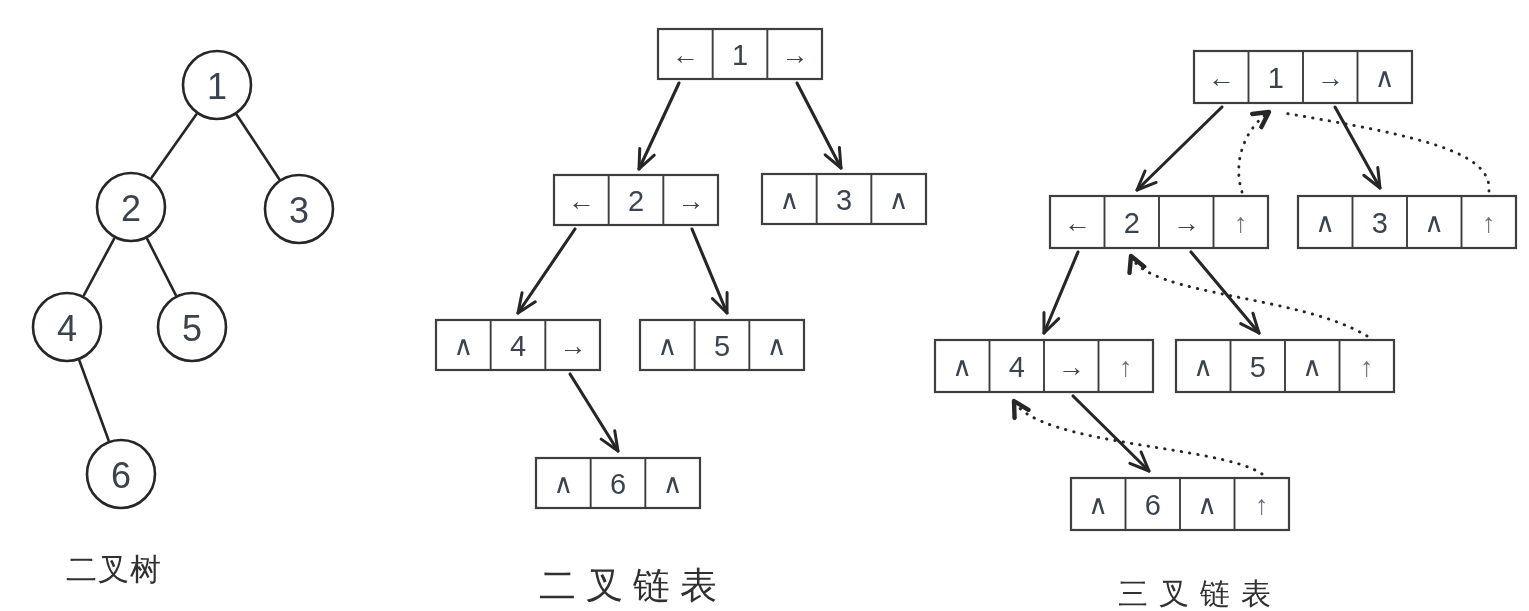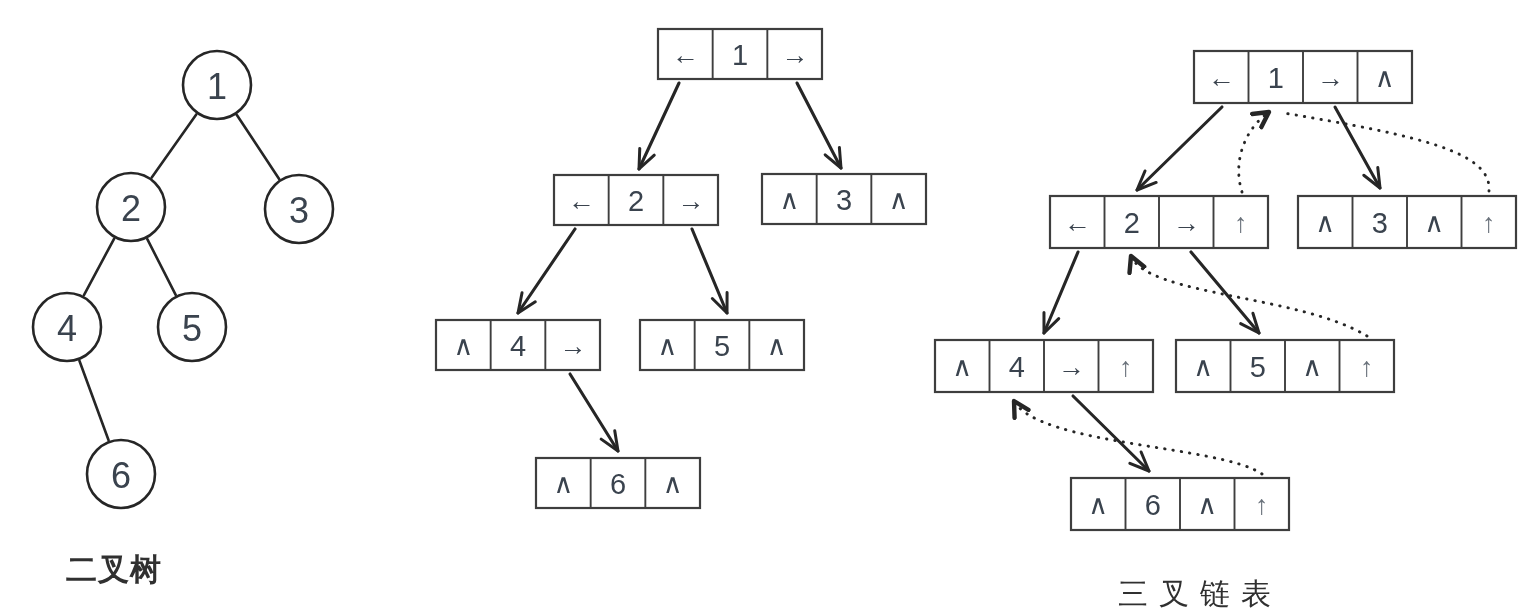--- a/index.html
+++ b/index.html
@@ -1,20 +1,20 @@
 <!DOCTYPE html>
 <html><head>
 <meta charset="utf-8">
 <style>
   html,body{margin:0;padding:0;background:#ffffff;}
   body{font-family:"Liberation Sans","DejaVu Sans",sans-serif;}
   #canvas{position:relative;width:1529px;height:611px;background:#ffffff;overflow:hidden;}
   #diagram-svg{position:absolute;left:0;top:0;}
   .caption{position:absolute;transform:translateX(-50%);color:#303030;white-space:nowrap;}
-  #cap-tree{left:114px;top:549px;font-size:31px;letter-spacing:1px;font-weight:bold;}
+  #cap-tree{left:114px;top:549px;font-size:31px;letter-spacing:1px;}
   #cap-binary{left:633px;top:561px;font-size:37px;letter-spacing:10px;}
   #cap-ternary{left:1200px;top:574px;font-size:30px;letter-spacing:11px;}
   svg text{font-family:"Liberation Sans","DejaVu Sans",sans-serif;}
 </style>
 </head>
 <body>
 
 <div id="canvas">
   <svg id="diagram-svg" width="1529" height="611" viewBox="0 0 1529 611">
       <defs>
@@ -171,14 +171,15 @@
       <line x1="1335" y1="107" x2="1380" y2="188" stroke="#262626" stroke-width="3.1" stroke-linecap="round" marker-end="url(#ah)"></line>
       <line x1="1078" y1="252" x2="1044" y2="333" stroke="#262626" stroke-width="3.1" stroke-linecap="round" marker-end="url(#ah)"></line>
       <line x1="1191" y1="252" x2="1259" y2="333" stroke="#262626" stroke-width="3.1" stroke-linecap="round" marker-end="url(#ah)"></line>
       <line x1="1073" y1="396" x2="1149" y2="471" stroke="#262626" stroke-width="3.1" stroke-linecap="round" marker-end="url(#ah)"></line>
       <path d="M 1242 192 C 1232 160, 1246 128, 1269 112" fill="none" stroke="#262626" stroke-width="2.9" stroke-dasharray="0.4 8" stroke-linecap="round" marker-end="url(#ahb)"></path>
       <path d="M 1489 191 C 1492 152, 1420 136, 1284 113" fill="none" stroke="#262626" stroke-width="2.9" stroke-dasharray="0.4 8" stroke-linecap="round"></path>
       <path d="M 1367 336 C 1300 295, 1148 296, 1131 256" fill="none" stroke="#262626" stroke-width="2.9" stroke-dasharray="0.4 8" stroke-linecap="round" marker-end="url(#ahb)"></path>
       <path d="M 1262 474 C 1220 445, 1040 446, 1014 401" fill="none" stroke="#262626" stroke-width="2.9" stroke-dasharray="0.4 8" stroke-linecap="round" marker-end="url(#ahb)"></path>
     </svg>
   <div class="caption" id="cap-tree">二叉树</div>
+  <div class="caption" id="cap-binary">二叉链表</div>
   <div class="caption" id="cap-ternary">三叉链表</div>
 </div>
 
 </body></html>

